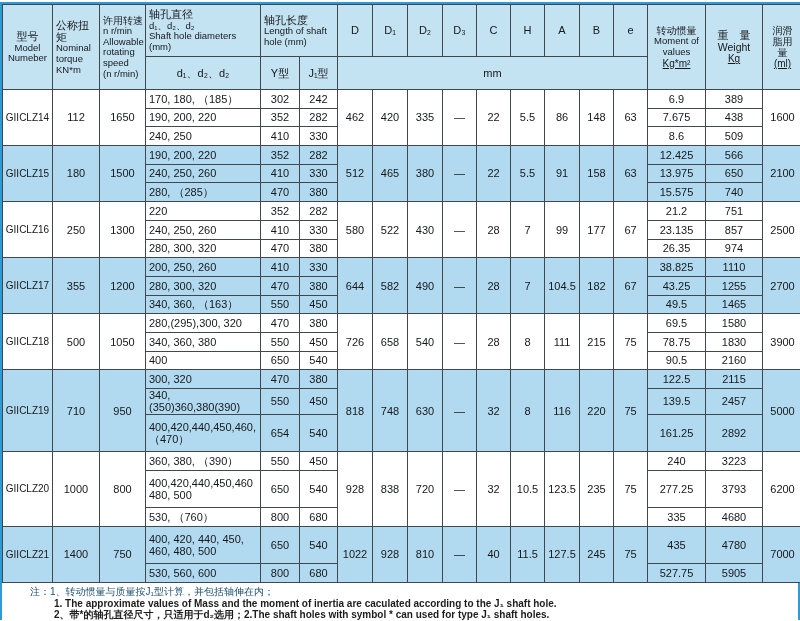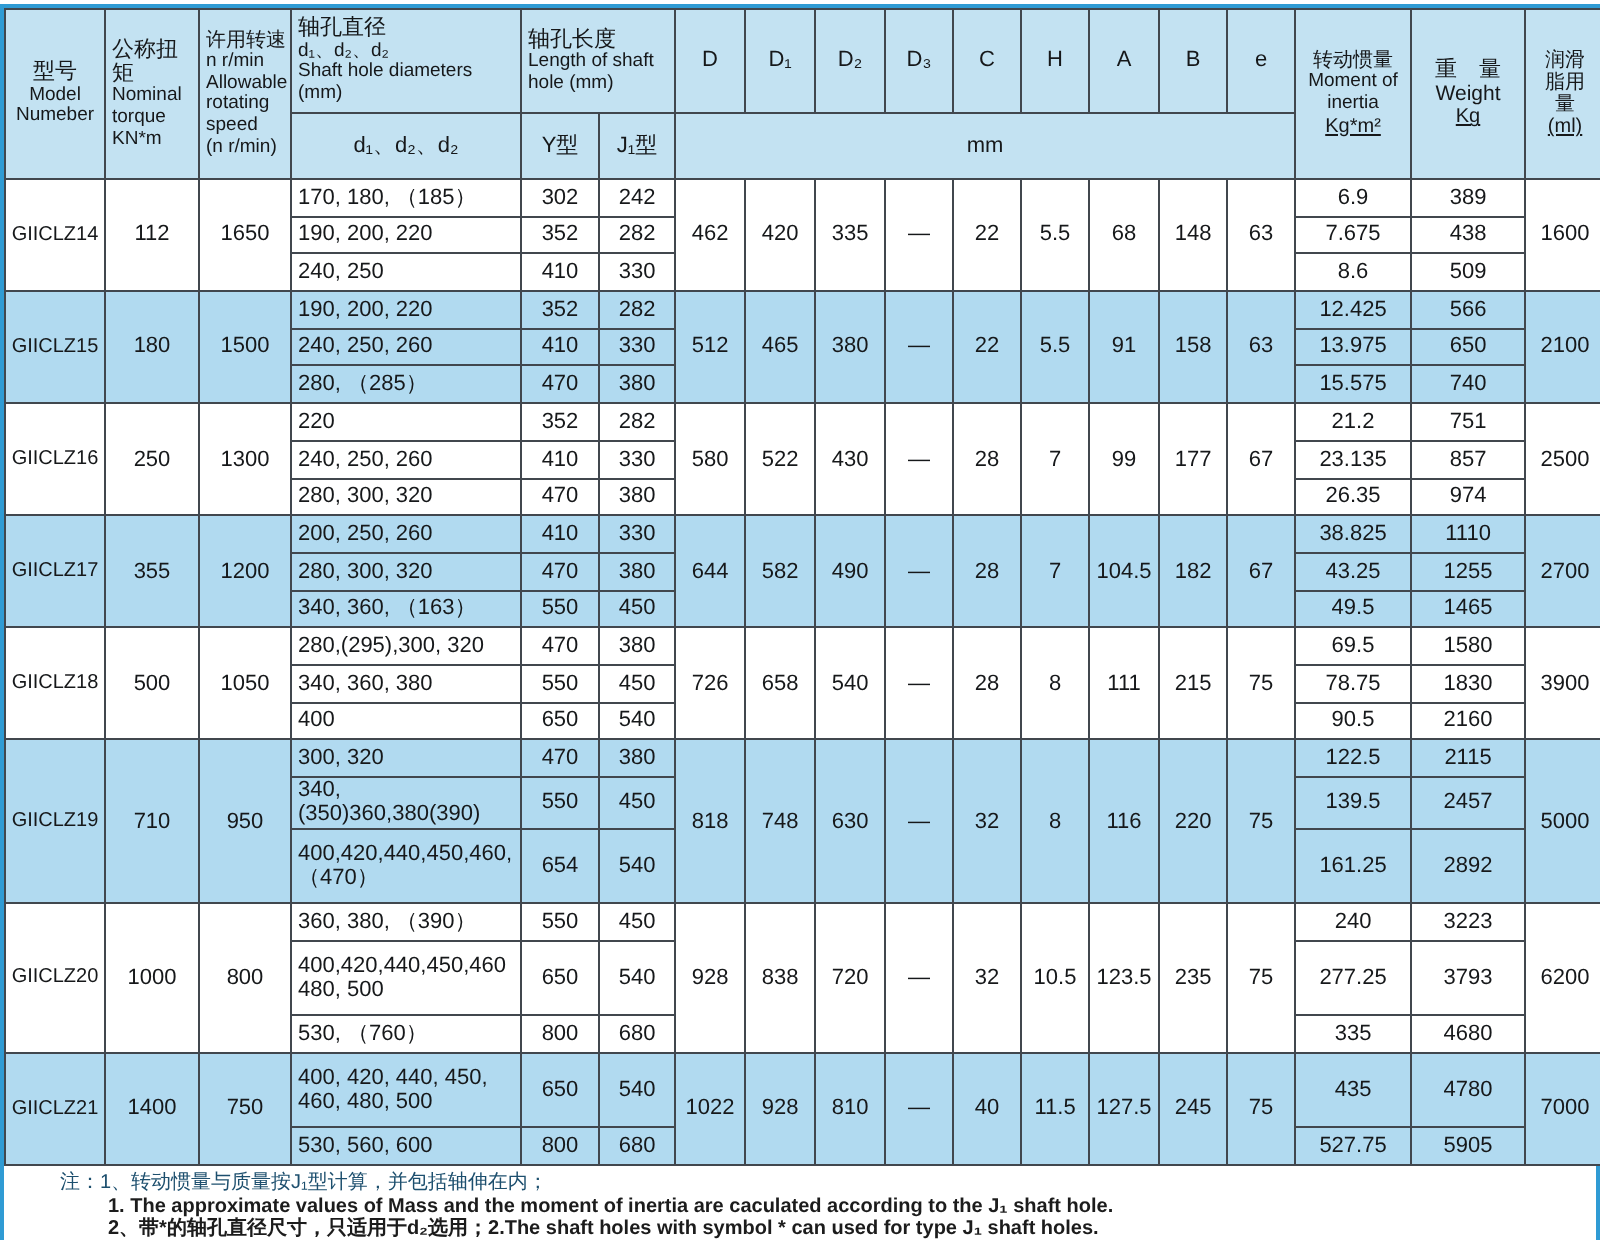--- a/index.html
+++ b/index.html
@@ -88,21 +88,21 @@
         <th>D₂</th>
         <th>D₃</th>
         <th>C</th>
         <th>H</th>
         <th>A</th>
         <th>B</th>
         <th>e</th>
         <th rowspan="2">
           <div class="zh" style="font-size:10px">转动惯量</div>
           <div class="en">Moment of</div>
-          <div class="en">inertia</div>
+          <div class="en">values</div>
           <div class="unit">Kg*m²</div>
         </th>
         <th rowspan="2">
           <div class="zh">重　量</div>
           <div class="en" style="font-size:10.5px">Weight</div>
           <div class="unit">Kg</div>
         </th>
         <th rowspan="2">
           <div class="zh" style="font-size:10px">润滑</div>
           <div class="zh" style="font-size:10px">脂用</div>
@@ -124,21 +124,21 @@
           <td rowspan="3">1650</td>
           <td class="shaft">170, 180, （185）</td>
           <td>302</td>
           <td>242</td>
           <td rowspan="3">462</td>
           <td rowspan="3">420</td>
           <td rowspan="3">335</td>
           <td rowspan="3">—</td>
           <td rowspan="3">22</td>
           <td rowspan="3">5.5</td>
-          <td rowspan="3">68</td>
+          <td rowspan="3">86</td>
           <td rowspan="3">148</td>
           <td rowspan="3">63</td>
           <td>6.9</td>
           <td>389</td>
           <td rowspan="3" class="grease">1600</td>
         </tr>
         <tr class="white short">
           <td class="shaft">190, 200, 220</td>
           <td>352</td>
           <td>282</td>

